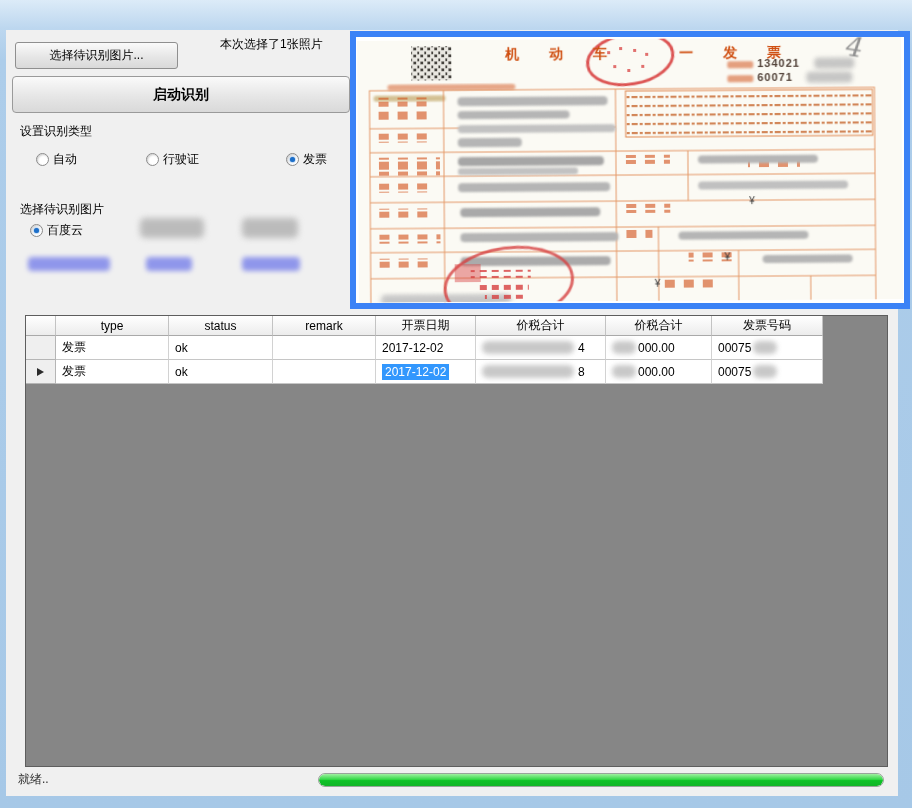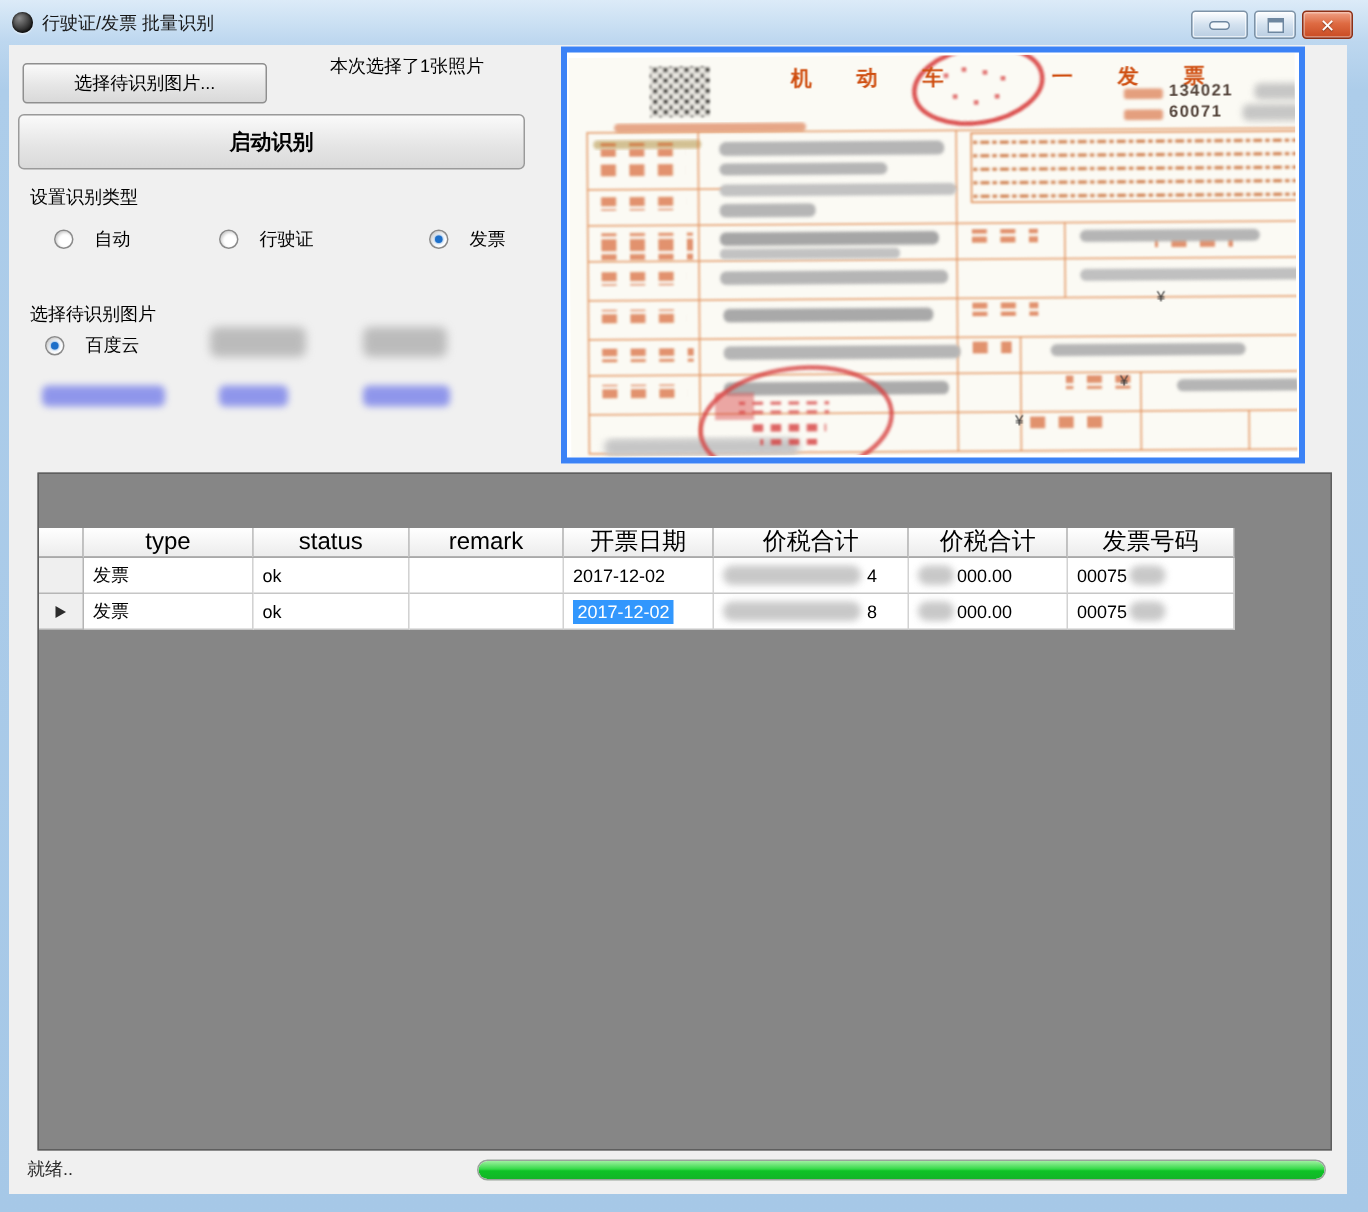--- a/index.html
+++ b/index.html
@@ -33,38 +33,38 @@
 
 .btn { position:absolute; border:1px solid #8f8f8f; border-radius:3px;
   background:linear-gradient(#fafafa,#e6e6e6 55%,#d9d9d9);
   display:flex; align-items:center; justify-content:center; font-size:12px; }
 #selectBtn { left:9px; top:12px; width:163px; height:27px; }
 #startBtn  { left:6px; top:46px; width:338px; height:37px; font-size:14px; font-weight:bold; border-radius:4px; border-color:#9a9a9a; }
 .count { position:absolute; left:214px; top:6px; font-size:12px; }
 .sec-label { position:absolute; font-size:12px; }
 #lbl-type { left:14px; top:93px; }
 #lbl-provider { left:14px; top:171px; }
-.radio-item { position:absolute; display:flex; align-items:center; gap:14px; font-size:12px; }
+.radio-item { position:absolute; display:flex; align-items:center; gap:4px; font-size:12px; }
 .radio { width:13px; height:13px; border-radius:50%; background:#fff; border:1px solid #8a8a8a;
   box-shadow:inset 1px 1px 2px rgba(0,0,0,.2); position:relative; flex:0 0 auto; }
 .radio.on::after { content:""; position:absolute; left:3px; top:3px; width:5px; height:5px;
   border-radius:50%; background:#1d6fc9; box-shadow:0 0 2px #1d6fc9; }
 #r-auto { left:30px; top:121px; } #r-license { left:140px; top:121px; }
 #r-invoice { left:280px; top:121px; } #r-baidu { left:24px; top:192px; }
 .gblur { position:absolute; background:#a6a6a6; border-radius:5px; filter:blur(3.2px); opacity:.7; }
 #gb1 { left:134px; top:188px; width:64px; height:20px; }
 #gb2 { left:236px; top:188px; width:56px; height:20px; }
 .lblur { position:absolute; background:#5560e8; border-radius:4px; filter:blur(2.6px); opacity:.62; }
 #lb1 { left:22px; top:227px; width:82px; height:14px; }
 #lb2 { left:140px; top:227px; width:46px; height:14px; }
 #lb3 { left:236px; top:227px; width:58px; height:14px; }
 
 
-.inv-panel { position:absolute; left:368px; top:1px; width:496px; height:278px;
-  background:#fff; border:4px solid #3b82f6; }
+.inv-panel { position:absolute; left:344px; top:1px; width:560px; height:278px;
+  background:#fff; border:6px solid #3b82f6; }
 .paper { position:absolute; left:2px; top:2px; right:2px; bottom:2px;
   background:#fbfaf4; transform:rotate(-.4deg); overflow:hidden; }
 .inv-svg { position:absolute; left:0; top:0; }
 .inv-title { position:absolute; font-size:14px; font-weight:bold; color:#cf4e10;
   letter-spacing:13px; filter:blur(.4px); white-space:nowrap; }
 #invTL { left:148px; top:6px; } #invTR { left:322px; top:6px; }
 .inv-code { position:absolute; font-family:Liberation Sans, sans-serif;
   font-size:11px; font-weight:bold; color:#53433a; letter-spacing:1px; filter:blur(.3px); }
 #code1 { left:400px; top:19px; } #code2 { left:400px; top:33px; }
 .o-chip { position:absolute; background:#d2551e; opacity:.55; border-radius:2px; filter:blur(1px); }
@@ -77,21 +77,21 @@
   font-style:italic; transform:rotate(9deg); font-family:"DejaVu Serif","Liberation Serif",serif; filter:blur(.3px); }
 .yen { position:absolute; font-size:10px; color:#3a3a3a; filter:blur(.4px); }
 #y1 { left:366px; top:213px; } #y2 { left:296px; top:239px; } #y3 { left:391px; top:157px; }
 
 
 .grid { position:absolute; left:19px; top:285px; width:863px; height:452px;
   background:#868686; border:1px solid #5e5e5e; }
 .g-head, .g-row { display:flex; }
 .hc { background:linear-gradient(#ffffff,#ececec); border-right:1px solid #c3c3c3;
   border-bottom:1px solid #a9a9a9; height:20px; display:flex; align-items:center;
-  justify-content:center; font-size:16px;margin-top:36px; }
+  justify-content:center; font-size:12px; }
 .w-rh { width:30px; } .w1 { width:113px; } .w2 { width:104px; } .w3 { width:103px; }
 .w4 { width:100px;text-align:center; } .w5 { width:130px; } .w6 { width:106px; } .w7 { width:111px; }
 .cell { background:#fff; border-right:1px solid #d2d2d2; border-bottom:1px solid #c6c6c6;
   height:24px; display:flex; align-items:center; padding:0 6px; font-size:12px; overflow:hidden; }
 .rh { background:#efefef; border-right:1px solid #b5b5b5; border-bottom:1px solid #b5b5b5;
   height:24px; display:flex; align-items:center; justify-content:center; }
 .arrow { width:0; height:0; border-left:7px solid #2b2b2b;
   border-top:4.5px solid transparent; border-bottom:4.5px solid transparent; }
 .sel { background:#3297fd; color:#fff; padding:1px 3px; }
 .tblur { display:inline-block; background:#bfbfbf; border-radius:6px; filter:blur(2.6px); opacity:.85; }
@@ -105,35 +105,20 @@
   border:1px solid #98a49a; border-radius:8px; overflow:hidden;
   background:linear-gradient(#eef5ee,#dfe8df); box-shadow:inset 0 1px 2px rgba(0,0,0,.12); }
 .progress-fill { height:100%; border-radius:8px;
   background:linear-gradient(#9ef0a0,#35d948 45%,#0ec226 55%,#12b527); }
 </style>
 </head>
 <body>
 
 <div class="window">
 
-  <div class="titlebar">
-    <span class="app-icon"></span>
-    <span class="title">行驶证/发票 批量识别</span>
-    <div class="winbtns">
-      <div class="wb min">
-        <span class="glyph-min"></span>
-      </div>
-      <div class="wb max">
-        <span class="glyph-max"></span>
-      </div>
-      <div class="wb close">
-        <span class="glyph-close">✕</span>
-      </div>
-    </div>
-  </div>
 
   <div class="client">
 
     <div class="btn" id="selectBtn">选择待识别图片...</div>
     <span class="count">本次选择了1张照片</span>
     <div class="btn" id="startBtn">启动识别</div>
 
     <span class="sec-label" id="lbl-type">设置识别类型</span>
 
     <label class="radio-item" id="r-auto">

